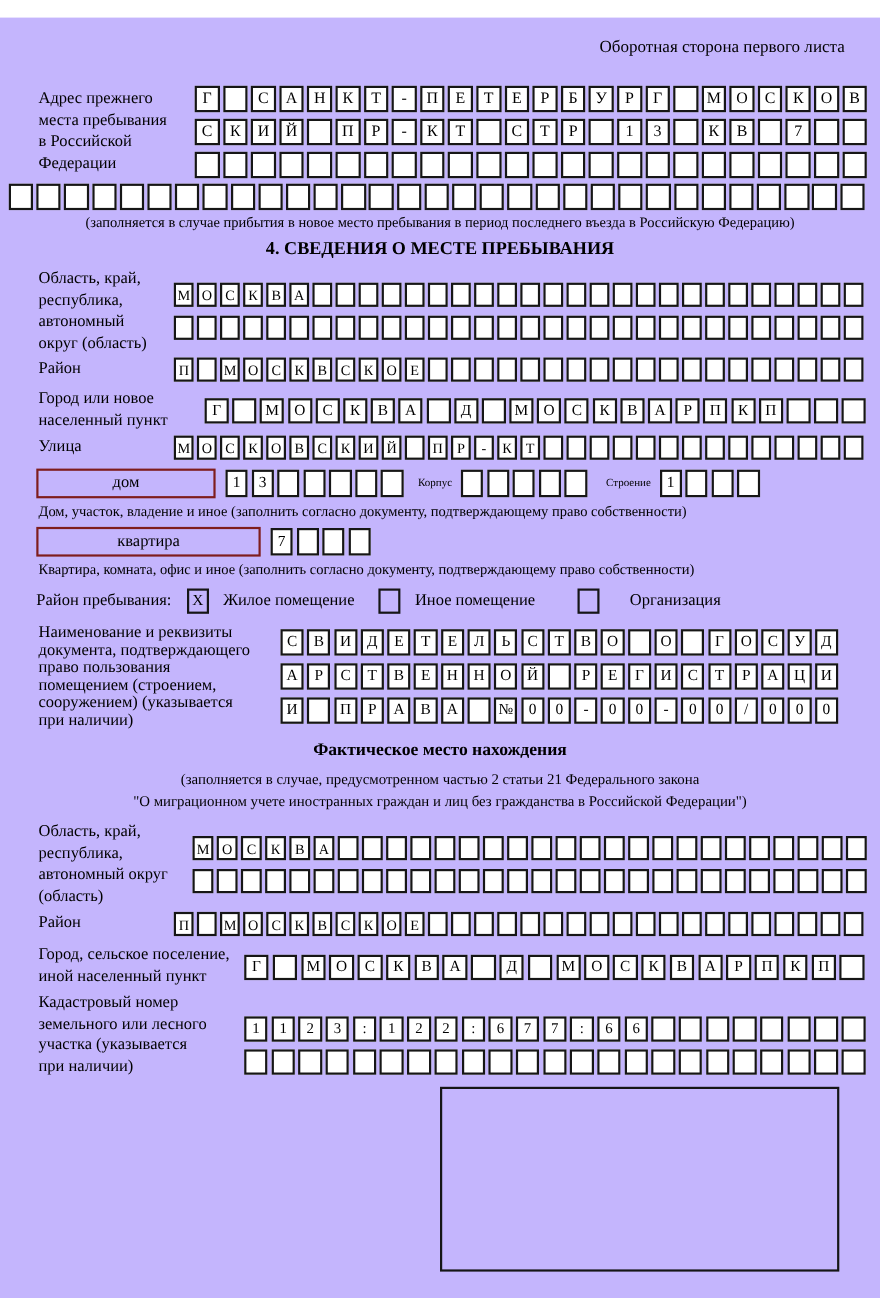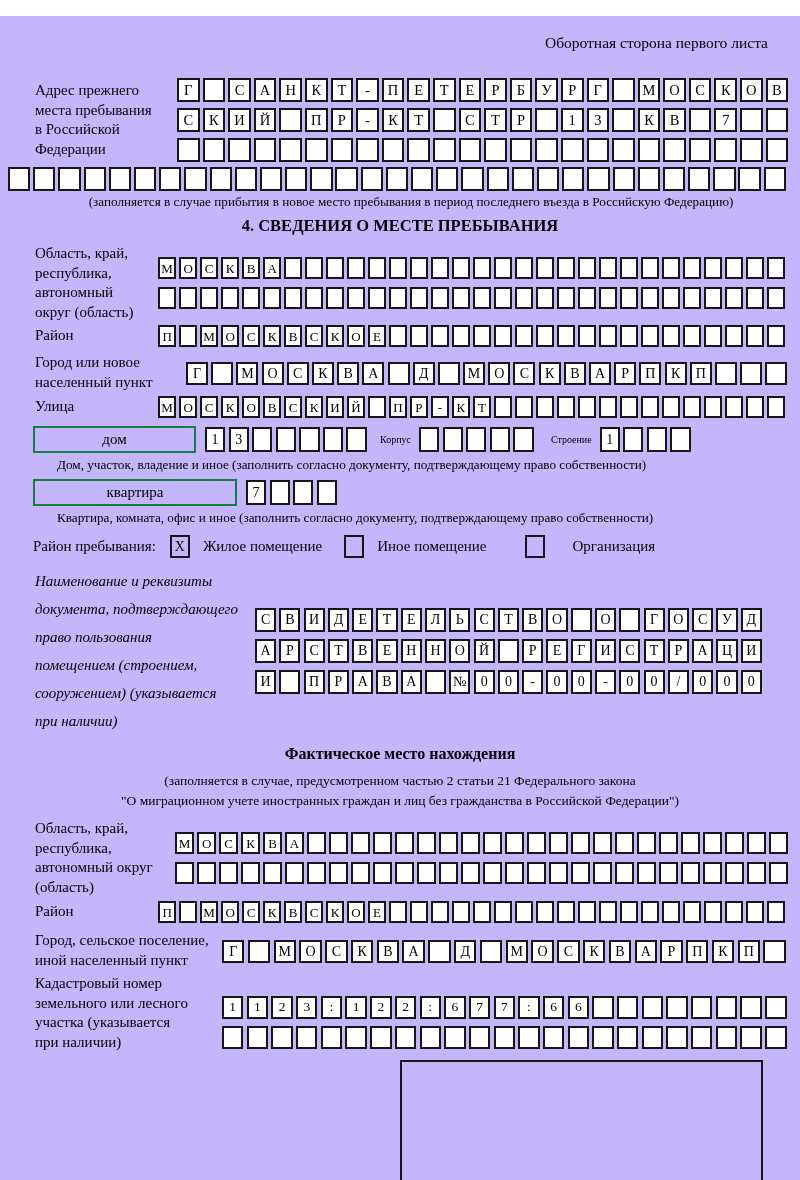--- a/index.html
+++ b/index.html
@@ -27,42 +27,42 @@
   .cells-full .cell{ width:22.3px; height:24px; margin-right:2.9px; font-size:14.5px; }
   .cells-sm  .cell{ width:18.3px; height:22px; margin-right:2.7px; font-size:13px; }
   .cells-md  .cell{ width:22px;   height:23px; margin-right:3.2px; font-size:14px; }
   .cells-doc .cell{ width:21.2px; height:24px; margin-right:3.1px; font-size:14px; }
   .cells-reg .cell{ width:19.2px; height:22px; margin-right:2.8px; font-size:13px; }
   .cells-city2 .cell{ width:22.4px; height:23px; margin-right:3.4px; font-size:14px; }
   .cells-cad .cell{ width:21.4px; height:23px; margin-right:3.3px; font-size:13.5px; }
   .cells-house .cell{ width:20.2px; height:25px; margin-right:3.4px; font-size:14px; }
   .mb6{margin-bottom:6px;} .mb7{margin-bottom:7px;} .mb8{margin-bottom:8px;}
   .full-row { margin:0 8px 0 8px; }
-  .caption { font-size:13.2px;padding-left:22px; }
+  .caption { font-size:13.2px; }
   .caption.center { text-align:center; margin-top:3px; }
   .caption.left { margin:4px 0 0 35px; }
   .section-title { text-align:center; font-weight:bold; font-size:16.5px; margin-top:6px; margin-bottom:8px; }
   .sub-title { text-align:center; font-weight:bold; font-size:16px; margin-top:10px; margin-bottom:8px; }
   .house-row { display:flex; align-items:center; margin:8px 8px 0 33px; }
   .wide-box {
-    border:2px solid #15803d; height:27px; display:inline-flex; flex:none;
+    border:2px solid #7f1d1d; height:27px; display:inline-flex; flex:none;
     align-items:center; justify-content:center; font-size:15px;
   }
   .dom-box { width:163px; margin-right:9px; }
   .kv-box  { width:204px; margin-right:9px; }
   .inline-label { font-size:10px; flex:none; margin:0 8px 0 10px; }
   .stay-row { display:flex; align-items:center; margin:9px 8px 0 33px; font-size:15px; }
   .checkbox {
     display:inline-flex; align-items:center; justify-content:center;
     width:20px; height:23px; border:2px solid #161616; flex:none; font-size:14px;
   }
   .cb1{ margin:0 13px 0 14px; } .cb2{ margin:0 13px 0 22px; } .cb3{ margin:0 28px 0 38px; }
   .stay-note { width:460px; margin-left:33px; text-align:center; font-size:13.2px; margin-top:3px; }
   .doc-block { margin-top:9px; }
-  .doc-block .label { line-height:28px;font-style:italic; }
+  .doc-block .label { line-height:16px; }
   .note-lines { text-align:center; font-size:13.5px; line-height:20px; margin-top:2px; }
   .cad-cells { padding-top:18px; }
   .city-pad { padding-top:2px; }
   .stamp-box { width:363px; height:168px; border:2px solid #161616; margin:8px 0 0 400px; }
 </style>
 </head>
 <body>
 
 <div class="page">
 

